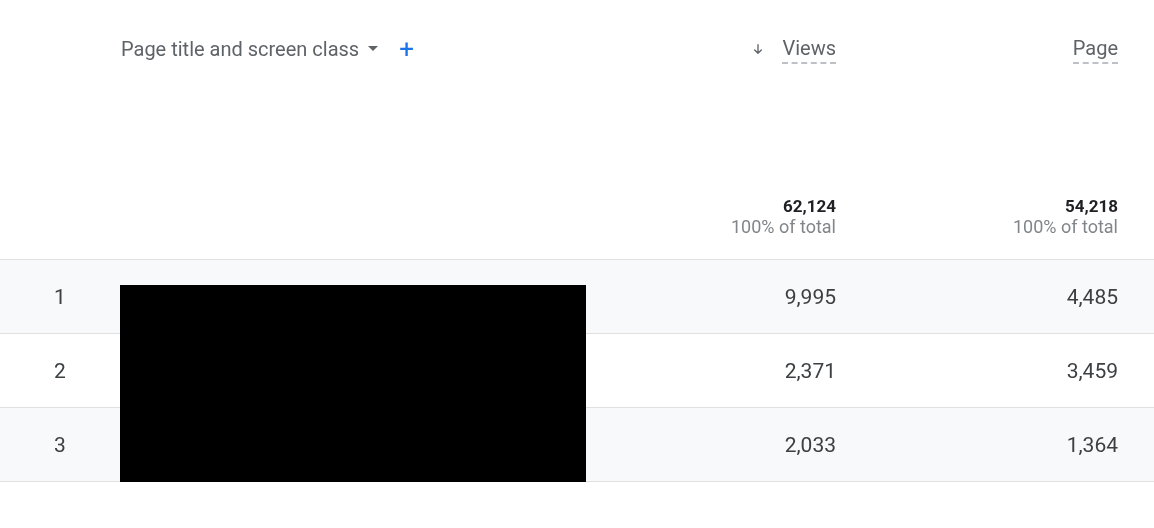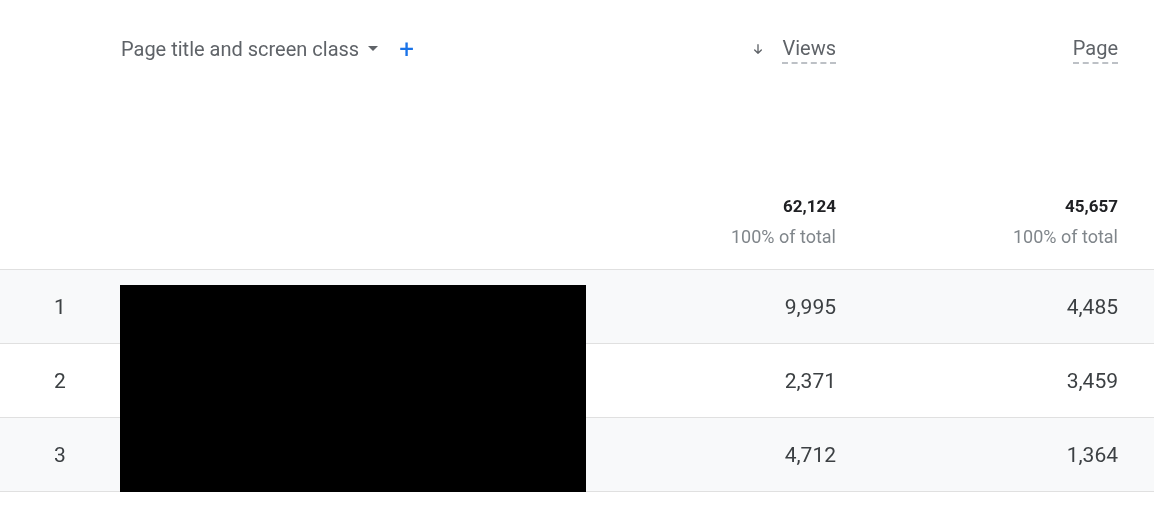--- a/index.html
+++ b/index.html
@@ -81,21 +81,20 @@
       vertical-align: bottom;
     }
     .total-val {
       font-size: 17px;
       font-weight: 700;
       color: #202124;
     }
     .total-sub {
       font-size: 18px;
       color: #80868b;
-      margin-top: 10px;
     }
     .data-row {
       border-top: 1px solid #e0e0e0;
       border-bottom: 1px solid #e0e0e0;
     }
     .data-row.stripe {
       background: #f8f9fa;
     }
     .data-row td {
       height: 74px;
@@ -157,39 +156,39 @@
   </tr>
 
   <tr class="totals-row">
     <td class="col-index"></td>
     <td class="col-dim"></td>
     <td class="col-metric">
       <div class="total-val">62,124</div>
       <div class="total-sub">100% of total</div>
     </td>
     <td class="col-metric">
-      <div class="total-val">45,657</div>
+      <div class="total-val">54,218</div>
       <div class="total-sub">100% of total</div>
     </td>
   </tr>
 
   <tr class="data-row stripe">
     <td class="col-index">1</td>
     <td class="col-dim"></td>
     <td class="col-metric">9,995</td>
     <td class="col-metric">4,485</td>
   </tr>
   <tr class="data-row">
     <td class="col-index">2</td>
     <td class="col-dim"></td>
     <td class="col-metric">2,371</td>
     <td class="col-metric">3,459</td>
   </tr>
   <tr class="data-row stripe">
     <td class="col-index">3</td>
     <td class="col-dim"></td>
-    <td class="col-metric">4,712</td>
+    <td class="col-metric">2,033</td>
     <td class="col-metric">1,364</td>
   </tr>
 </tbody>
     </table>
 <div class="redact-overlay"></div>
 </div>
 
 </body></html>

